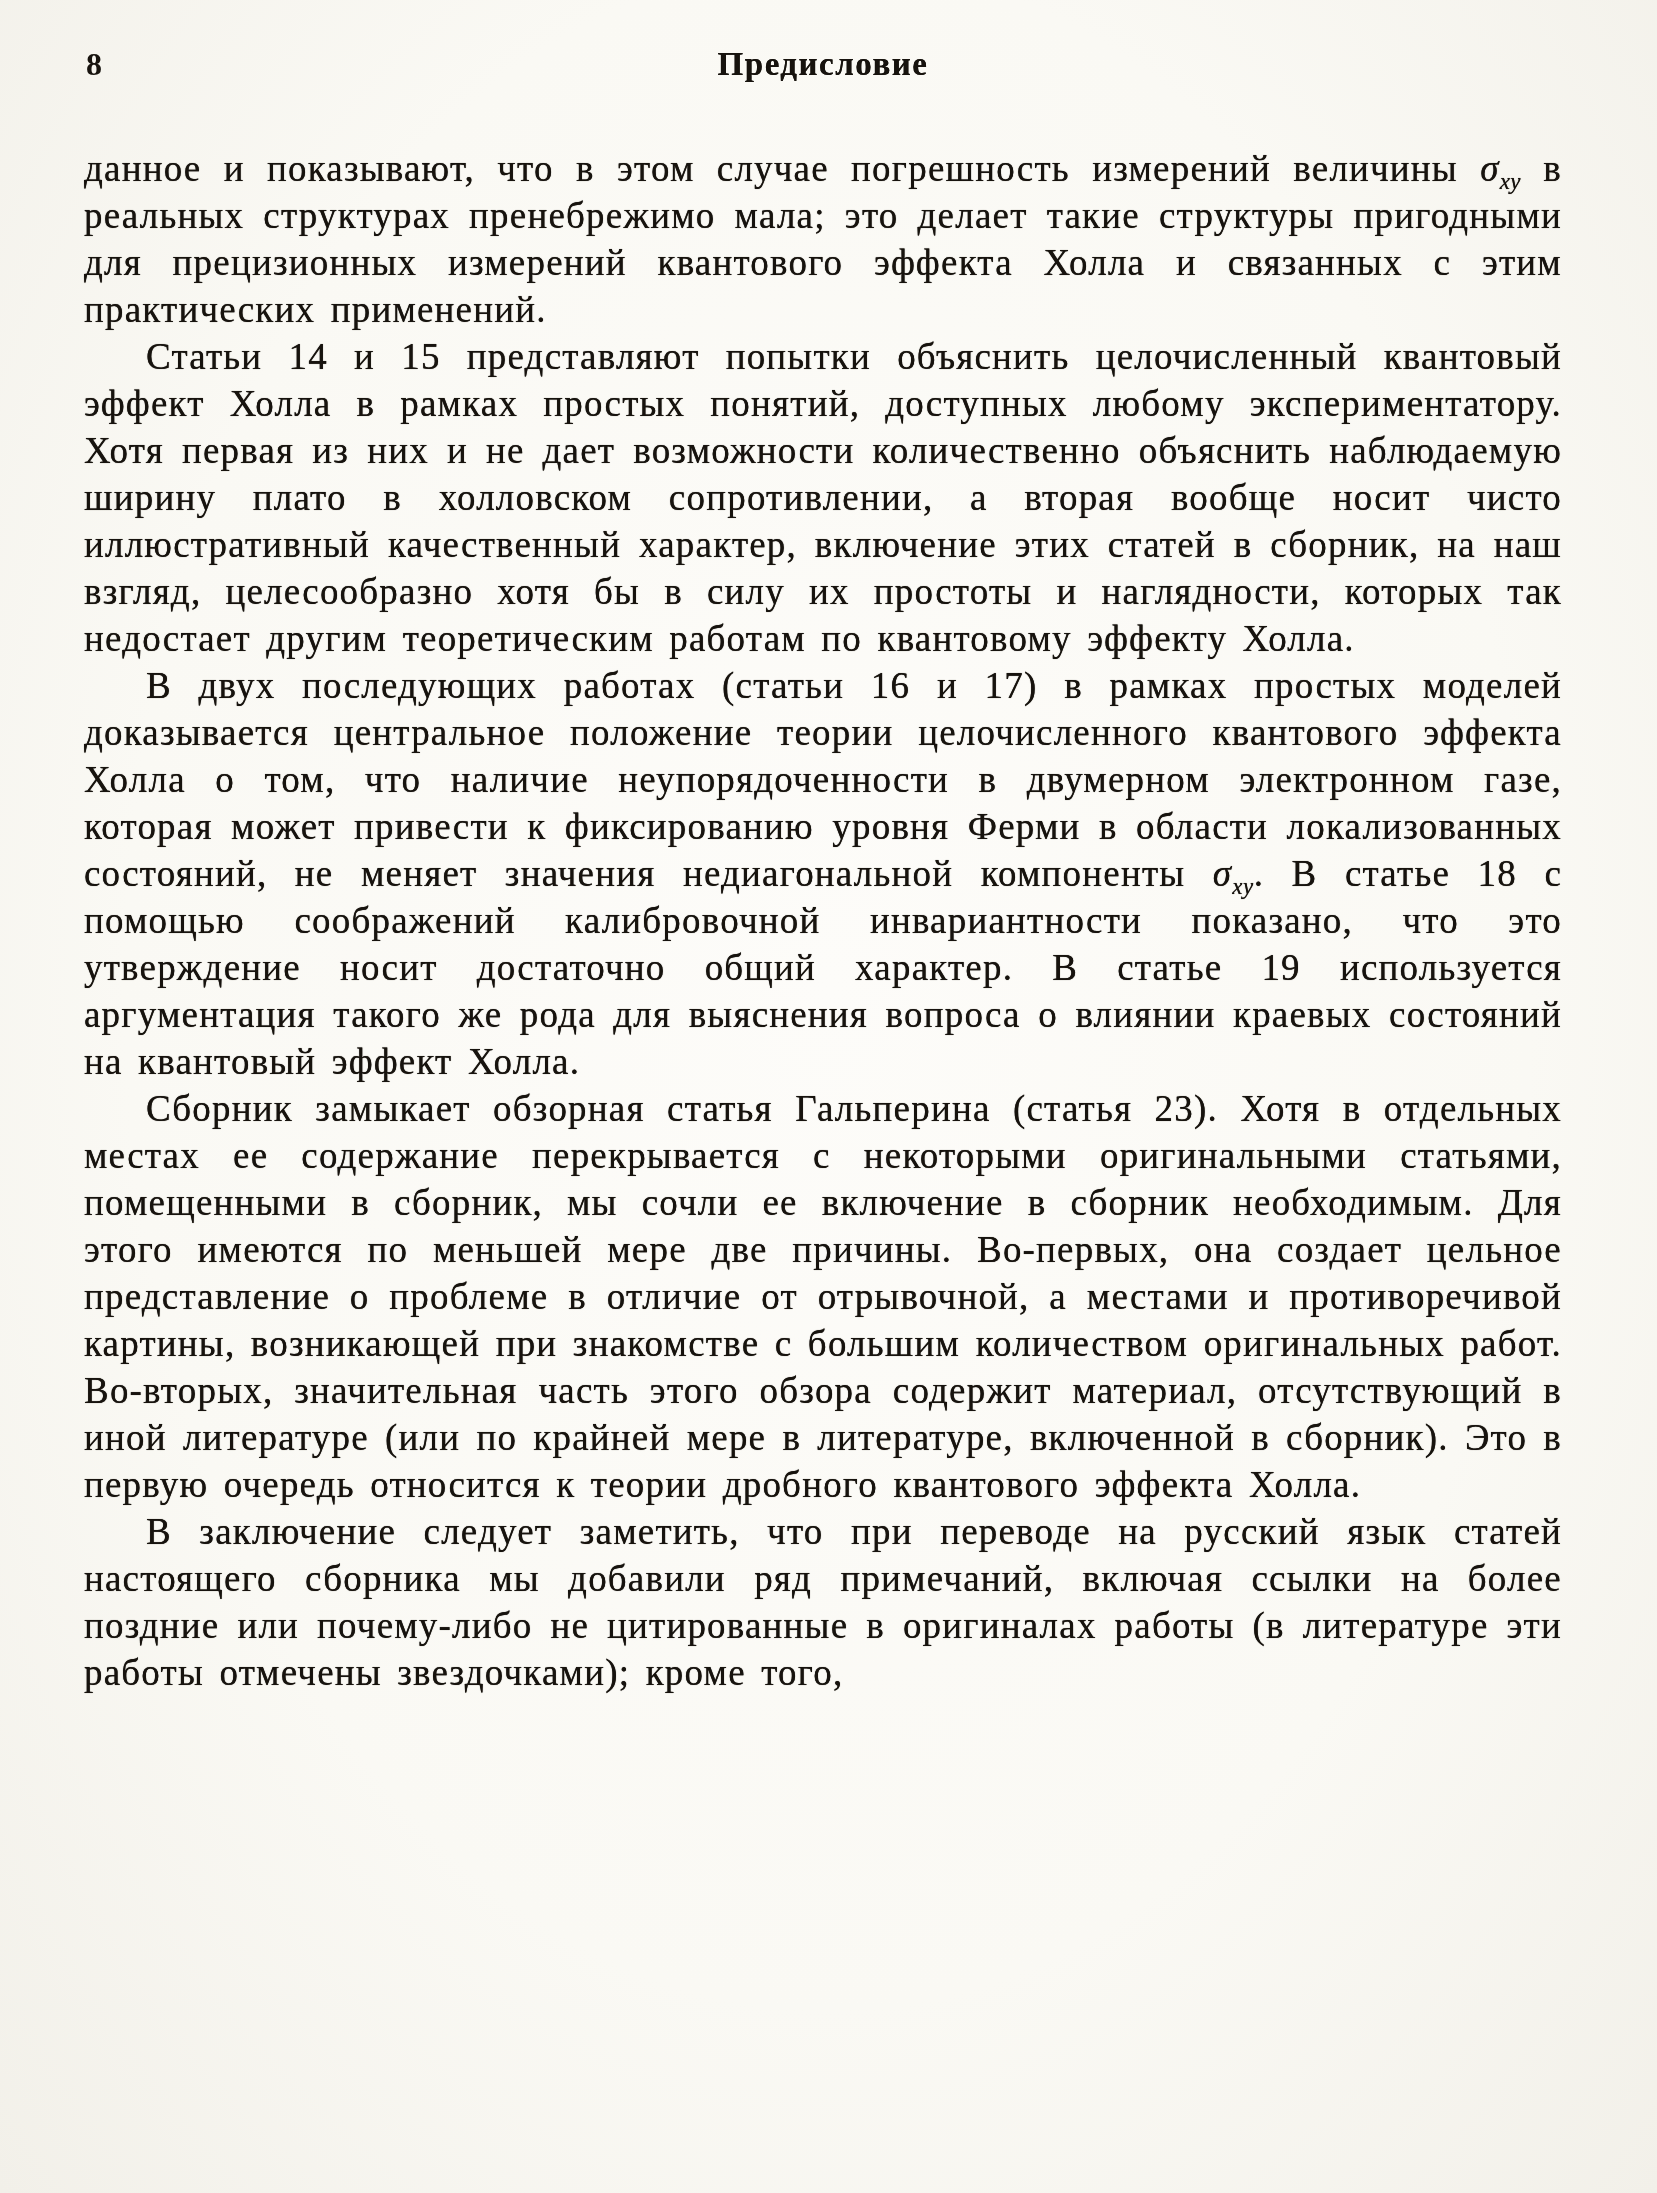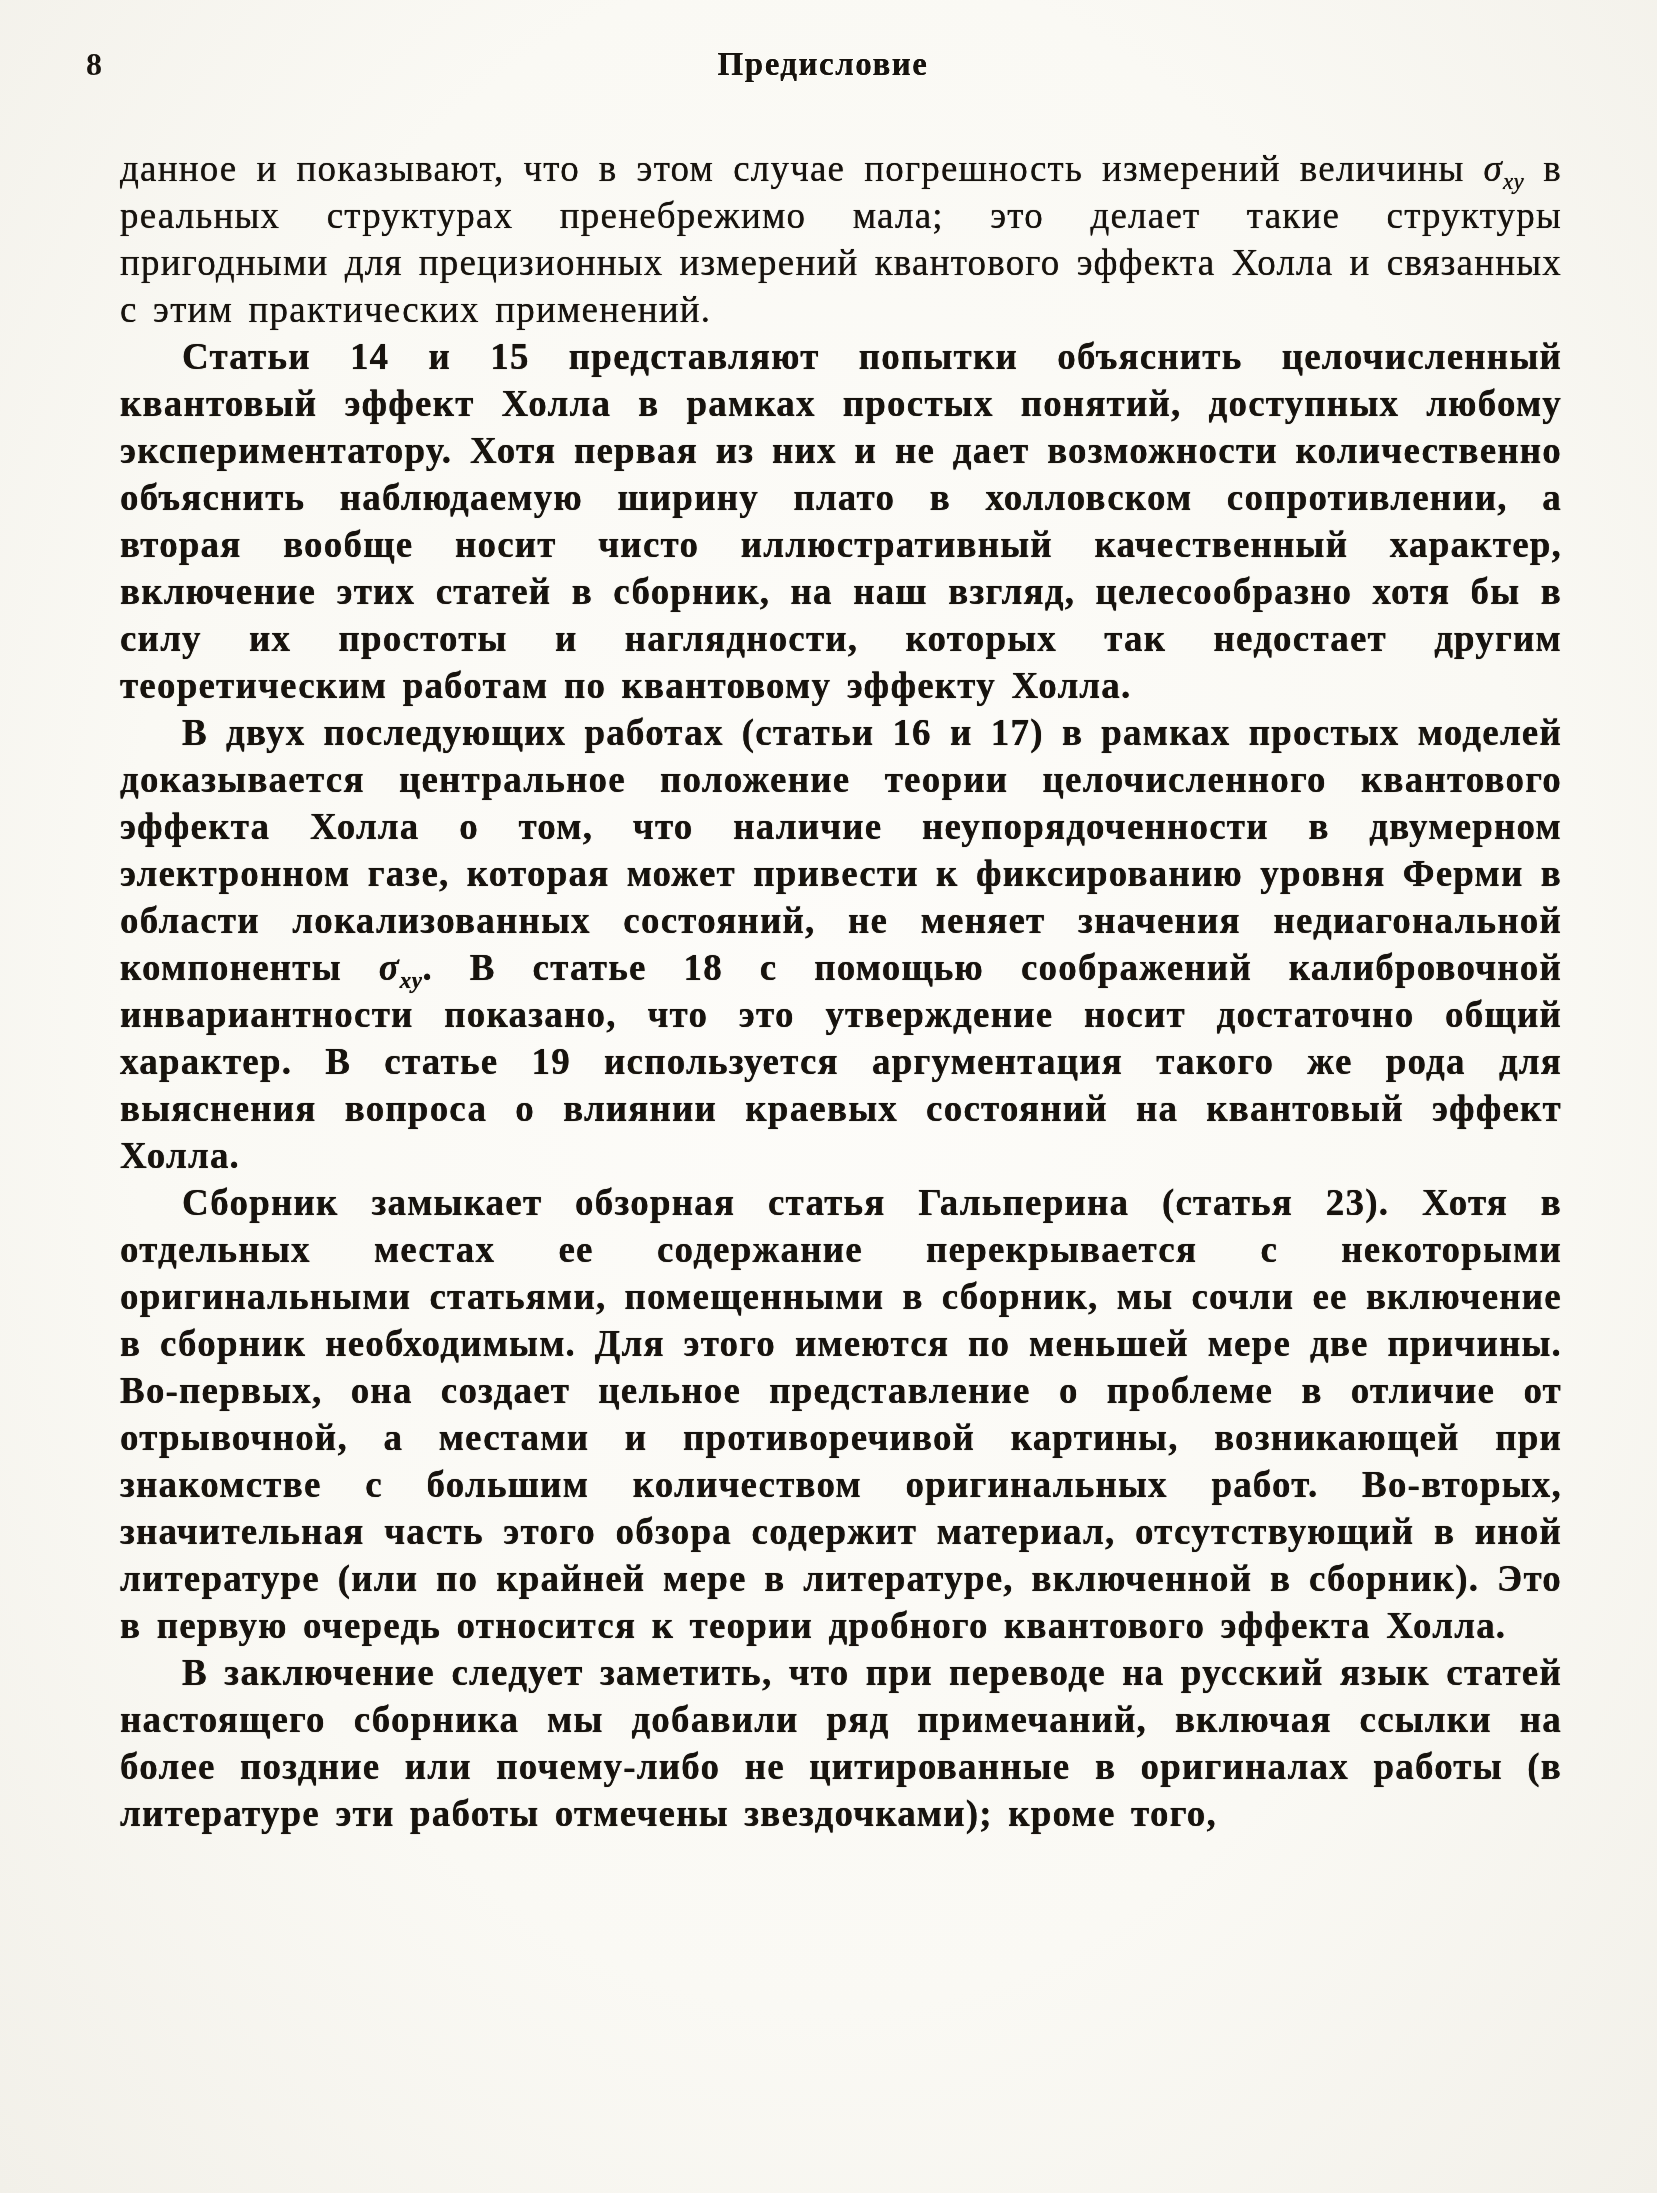--- a/index.html
+++ b/index.html
@@ -44,28 +44,26 @@
     text-shadow: 0 0 0.6px currentColor;
   }
   .page-body {
     margin-top: 55px;
     font-size: 37px;
     line-height: 47px;
     text-align: justify;
     letter-spacing: 1.2px;
     word-spacing: 5px;
     text-shadow: 0 0 0.7px currentColor; 
-    margin-left: 36px;
   }
   .page-body p {
     margin: 0;
   }
   .page-body p.indent {
     text-indent: 62px;
-    font-weight: bold;
   }
   .sigma {
     font-style: italic;
     white-space: nowrap;
   }
   .sigma sub {
     font-size: 0.62em;
     font-style: italic;
     letter-spacing: 0.5px;
     line-height: 0;

